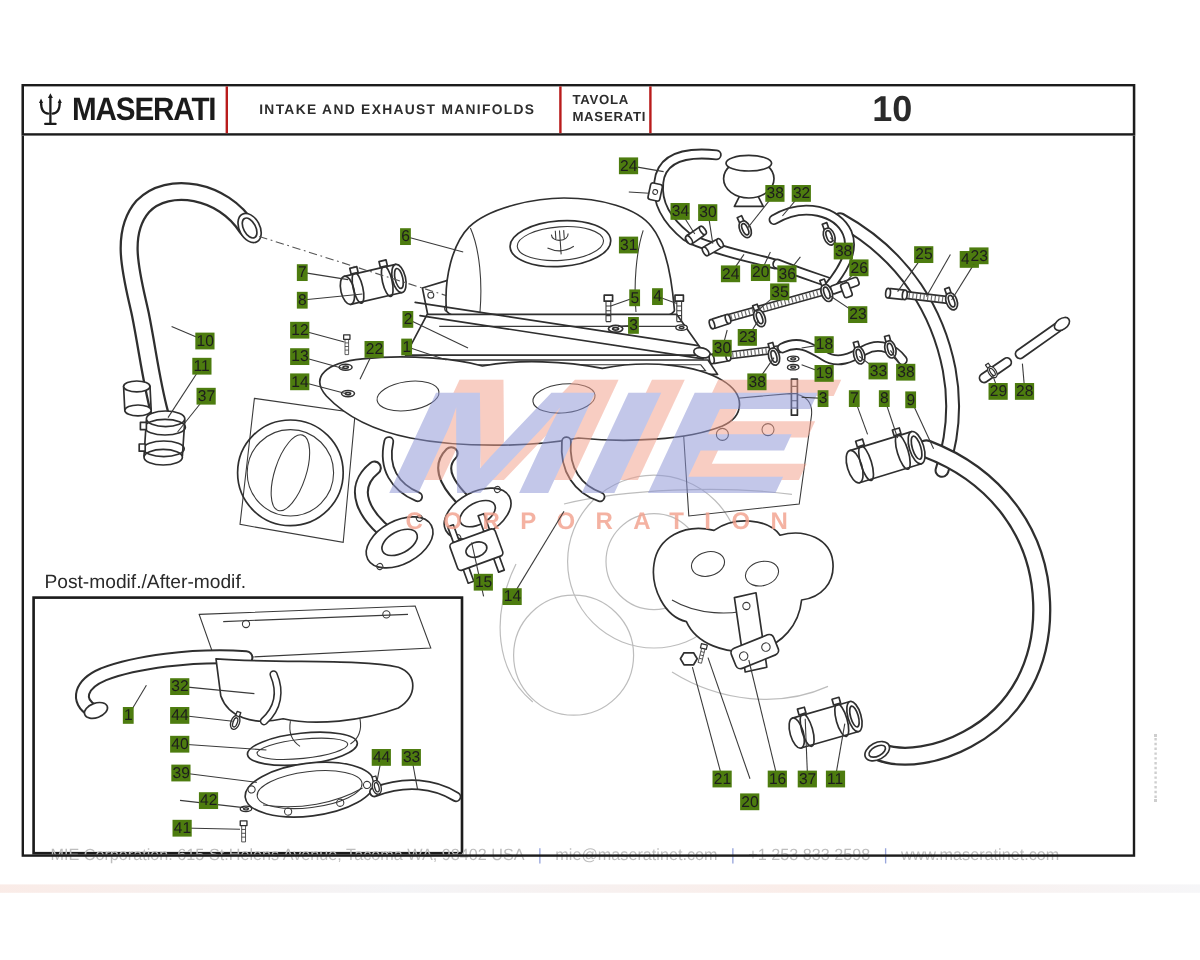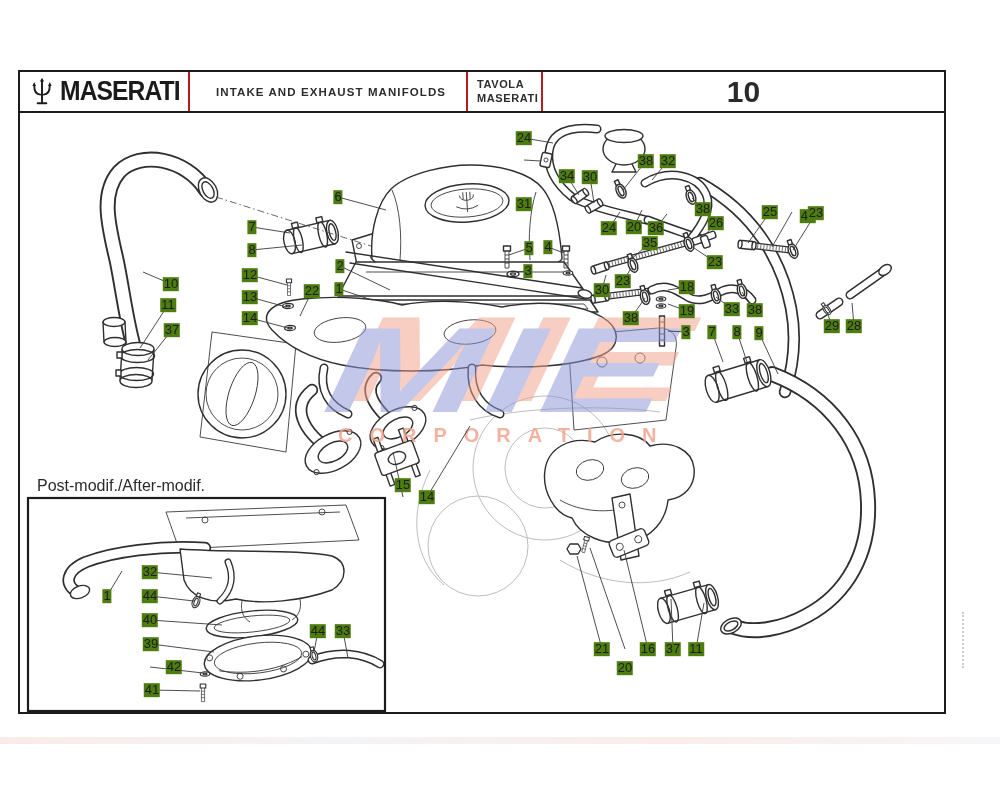--- a/index.html
+++ b/index.html
@@ -524,17 +524,20 @@
     <div class="cell title-en">
       <span>INTAKE AND EXHAUST MANIFOLDS</span>
     </div>
     <div class="cell tavola-cell">
       <span>TAVOLA</span>
       <span>MASERATI</span>
     </div>
     <div class="cell dnum-cell">10</div>
   </header>
 
+  <footer class="footer">
+    <span>MIE Corporation. 615 St.Helens Avenue, Tacoma WA, 98402 USA</span><span class="sep">|</span><span>mie@maseratinet.com</span><span class="sep">|</span><span>+1 253 833 2598</span><span class="sep">|</span><span>www.maseratinet.com</span>
+  </footer>
 
   <div class="scan-streak"></div>
   <div class="edge-marks"></div>
   <div class="page-border"></div>
 </div>
 
 </body></html>

